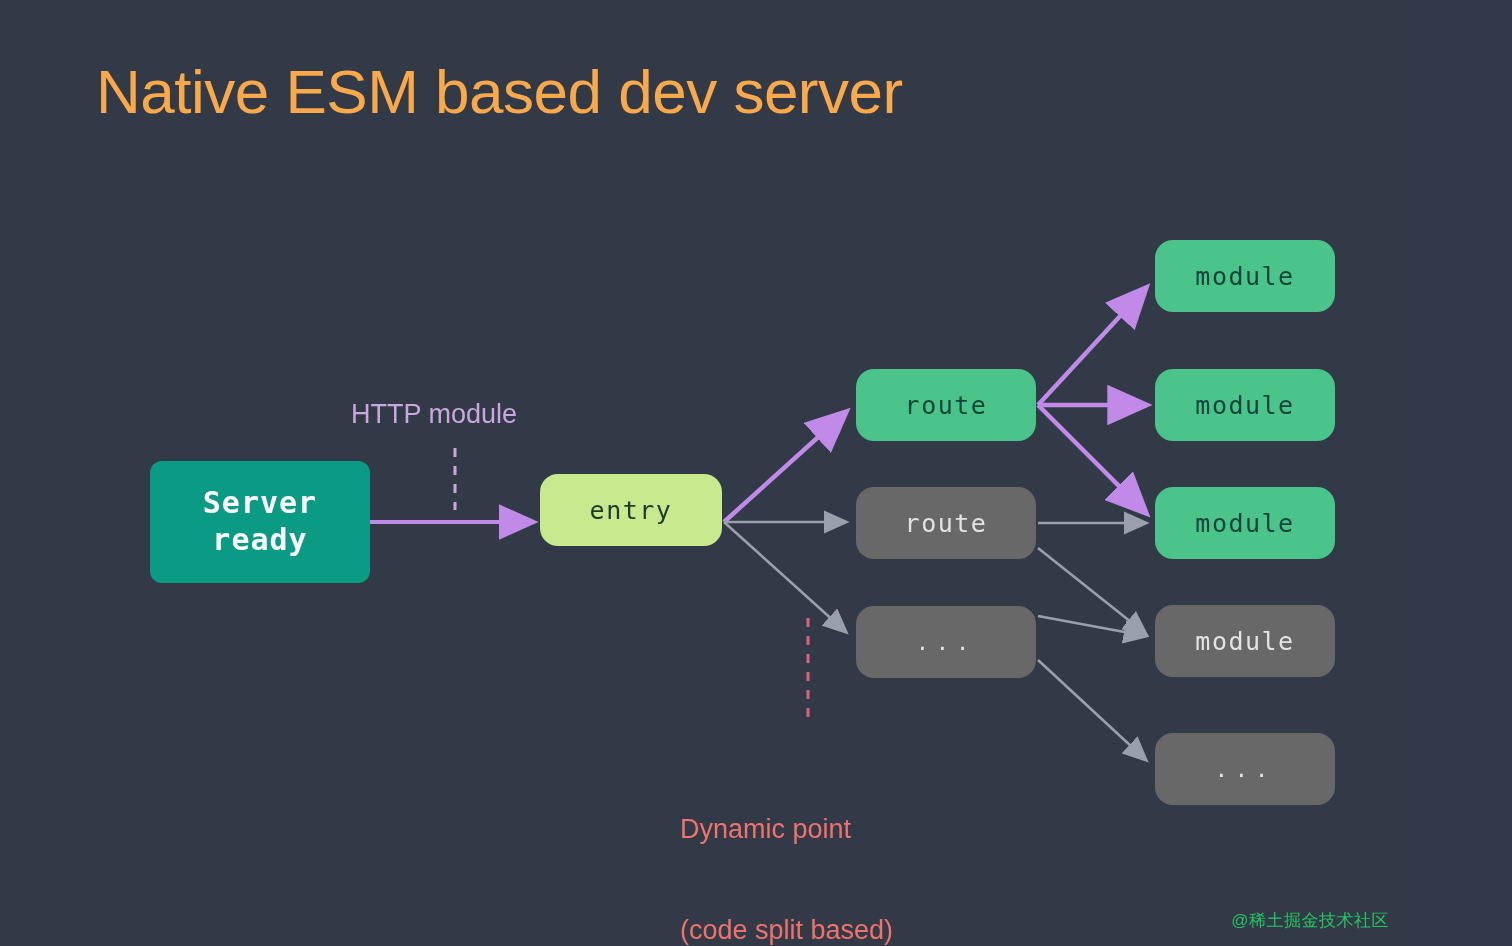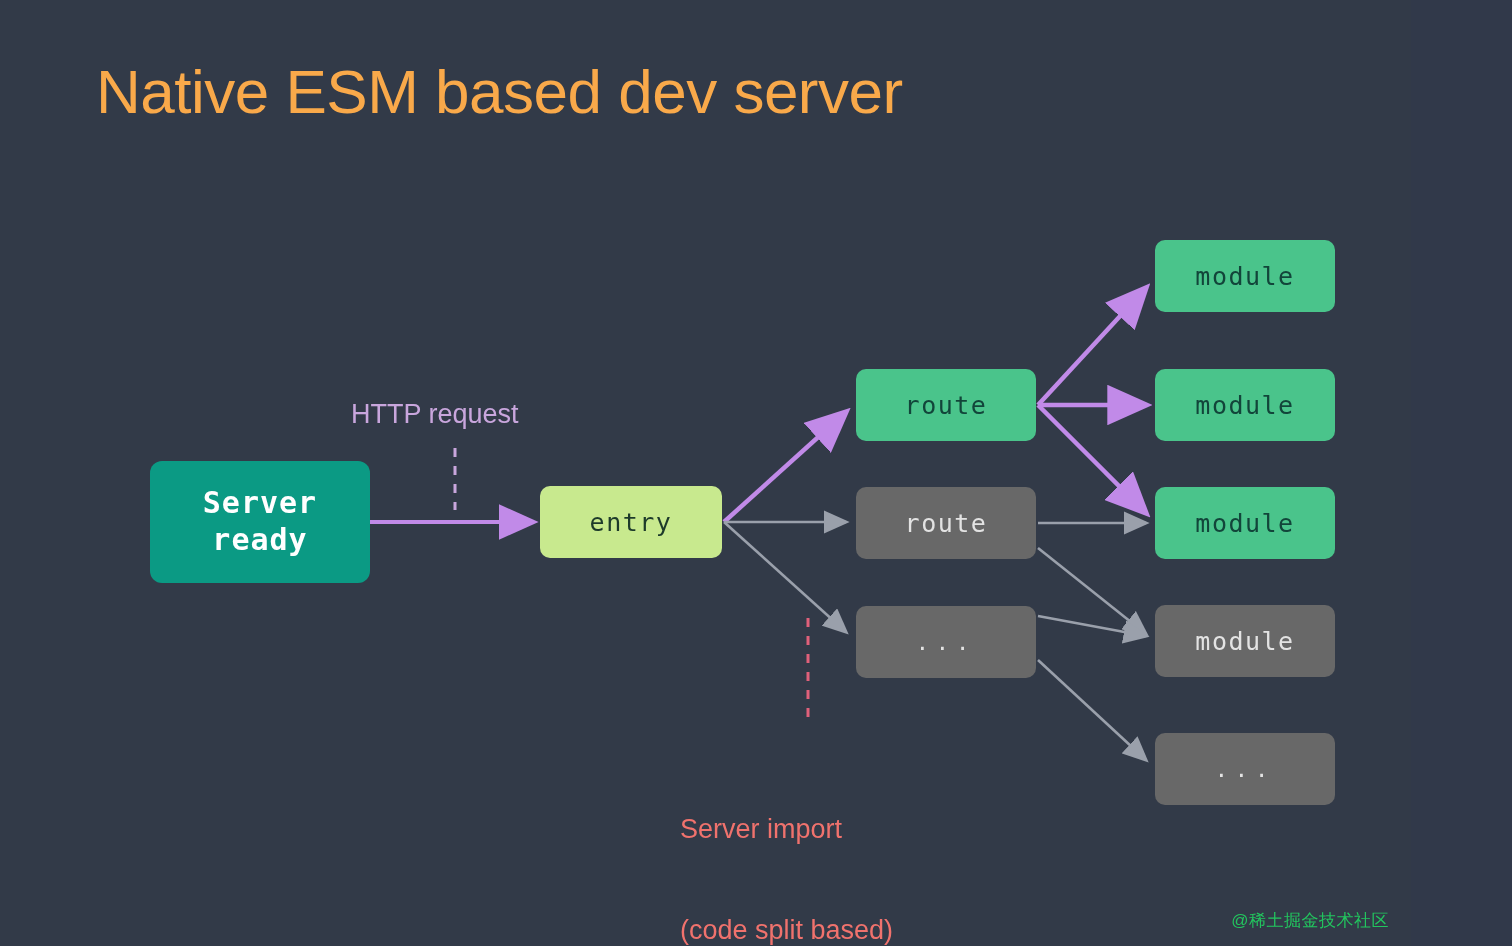--- a/index.html
+++ b/index.html
@@ -36,21 +36,21 @@
     letter-spacing: -0.5px;
     color: #f9a94a;
     white-space: nowrap;
   }
   .node {
     position: absolute;
     box-sizing: border-box;
     display: flex;
     align-items: center;
     justify-content: center;
-    border-radius: 10px;
+    border-radius: 18px;
     font-family: "DejaVu Sans Mono", "Liberation Mono", monospace;
     font-size: 25px;
     letter-spacing: 1.5px;
     white-space: nowrap;
     text-align: center;
   }
   .node-server {
     background: #0b9a84;
     color: #ffffff;
     font-weight: bold;
@@ -141,40 +141,40 @@
     <line x1="1038" y1="660" x2="1146" y2="760" stroke="#9aa0ab" stroke-width="2.6" marker-end="url(#ah-gray)"></line>
 
     <line x1="808" y1="618" x2="808" y2="722" stroke="#e0607a" stroke-width="3" stroke-dasharray="9 9"></line>
   </svg>
 
   <div class="node node-server" style="left:150px; top:461px; width:220px; height:122px;">
     <span>Server</span>
     <span>ready</span>
   </div>
 
-  <div class="node node-entry" style="left:540px; top:486px; width:182px; height:72px;">entry</div>
+  <div class="node node-entry" style="left:540px; top:474px; width:182px; height:72px;">entry</div>
 
   <div class="node node-green" style="left:856px; top:369px; width:180px; height:72px;">route</div>
 
   <div class="node node-gray" style="left:856px; top:487px; width:180px; height:72px;">route</div>
 
   <div class="node node-gray dots" style="left:856px; top:606px; width:180px; height:72px;">...</div>
 
   <div class="node node-green" style="left:1155px; top:240px; width:180px; height:72px;">module</div>
 
   <div class="node node-green" style="left:1155px; top:369px; width:180px; height:72px;">module</div>
 
   <div class="node node-green" style="left:1155px; top:487px; width:180px; height:72px;">module</div>
 
   <div class="node node-gray" style="left:1155px; top:605px; width:180px; height:72px;">module</div>
 
   <div class="node node-gray dots" style="left:1155px; top:733px; width:180px; height:72px;">...</div>
 
-  <div class="label label-http">HTTP request</div>
+  <div class="label label-http">HTTP module</div>
 
   <div class="label label-dynamic">
-    <div>Server import</div>
+    <div>Dynamic point</div>
     <div>(code split based)</div>
   </div>
 
   <div class="watermark">@稀土掘金技术社区</div>
 
 </div>
 
 </body></html>

